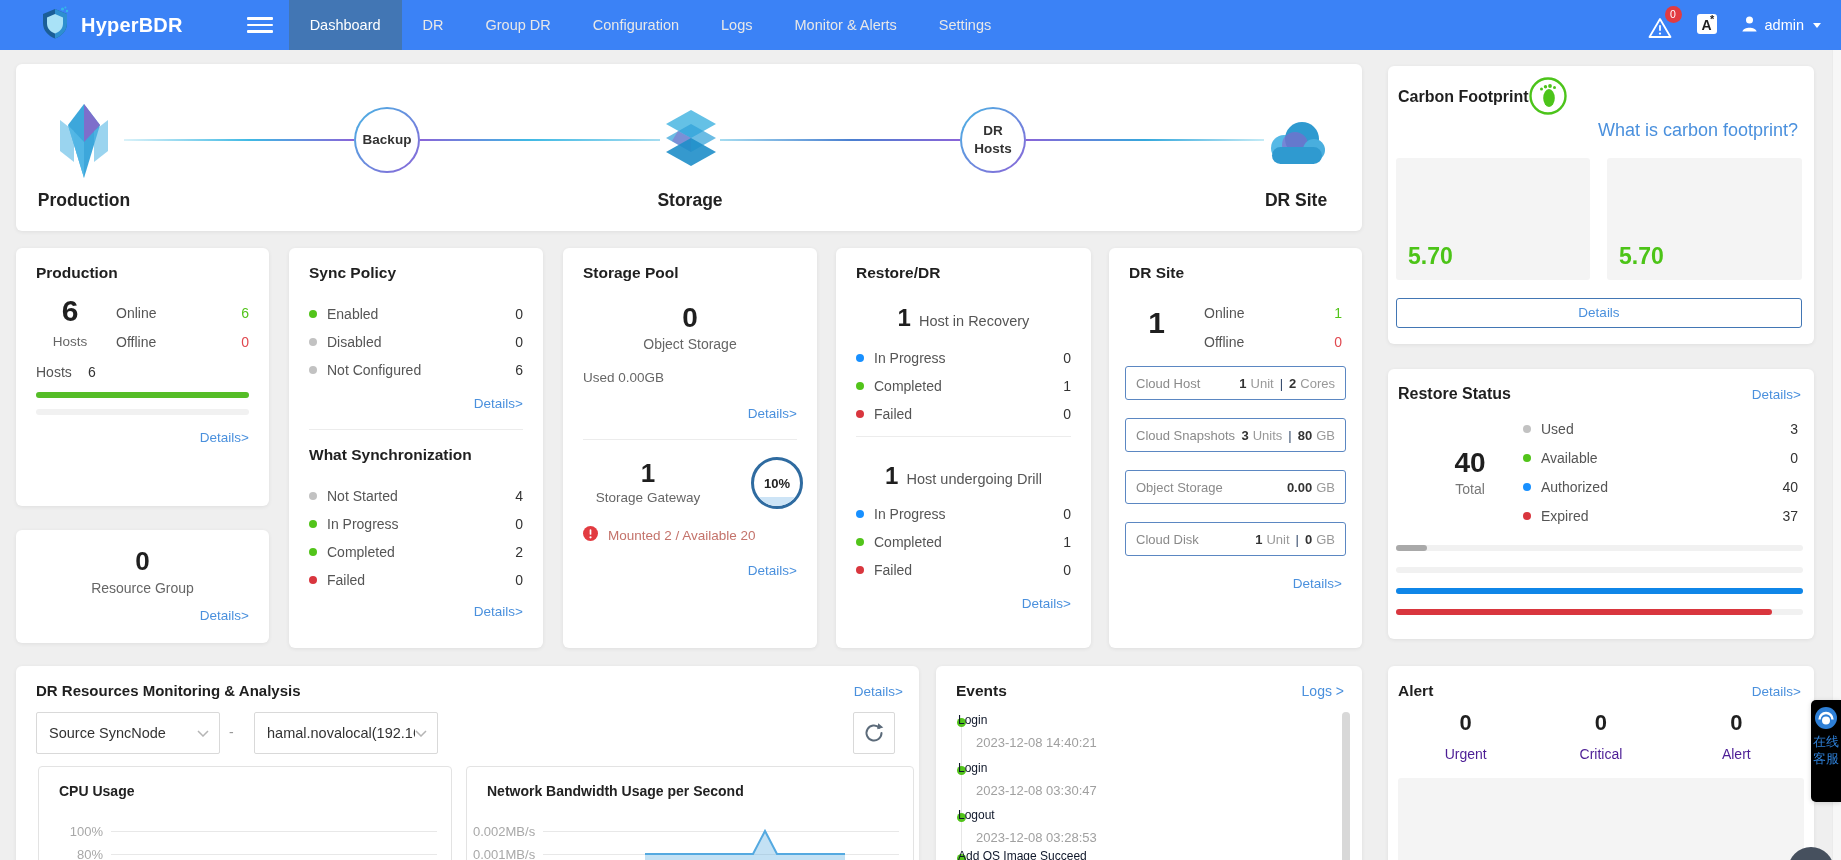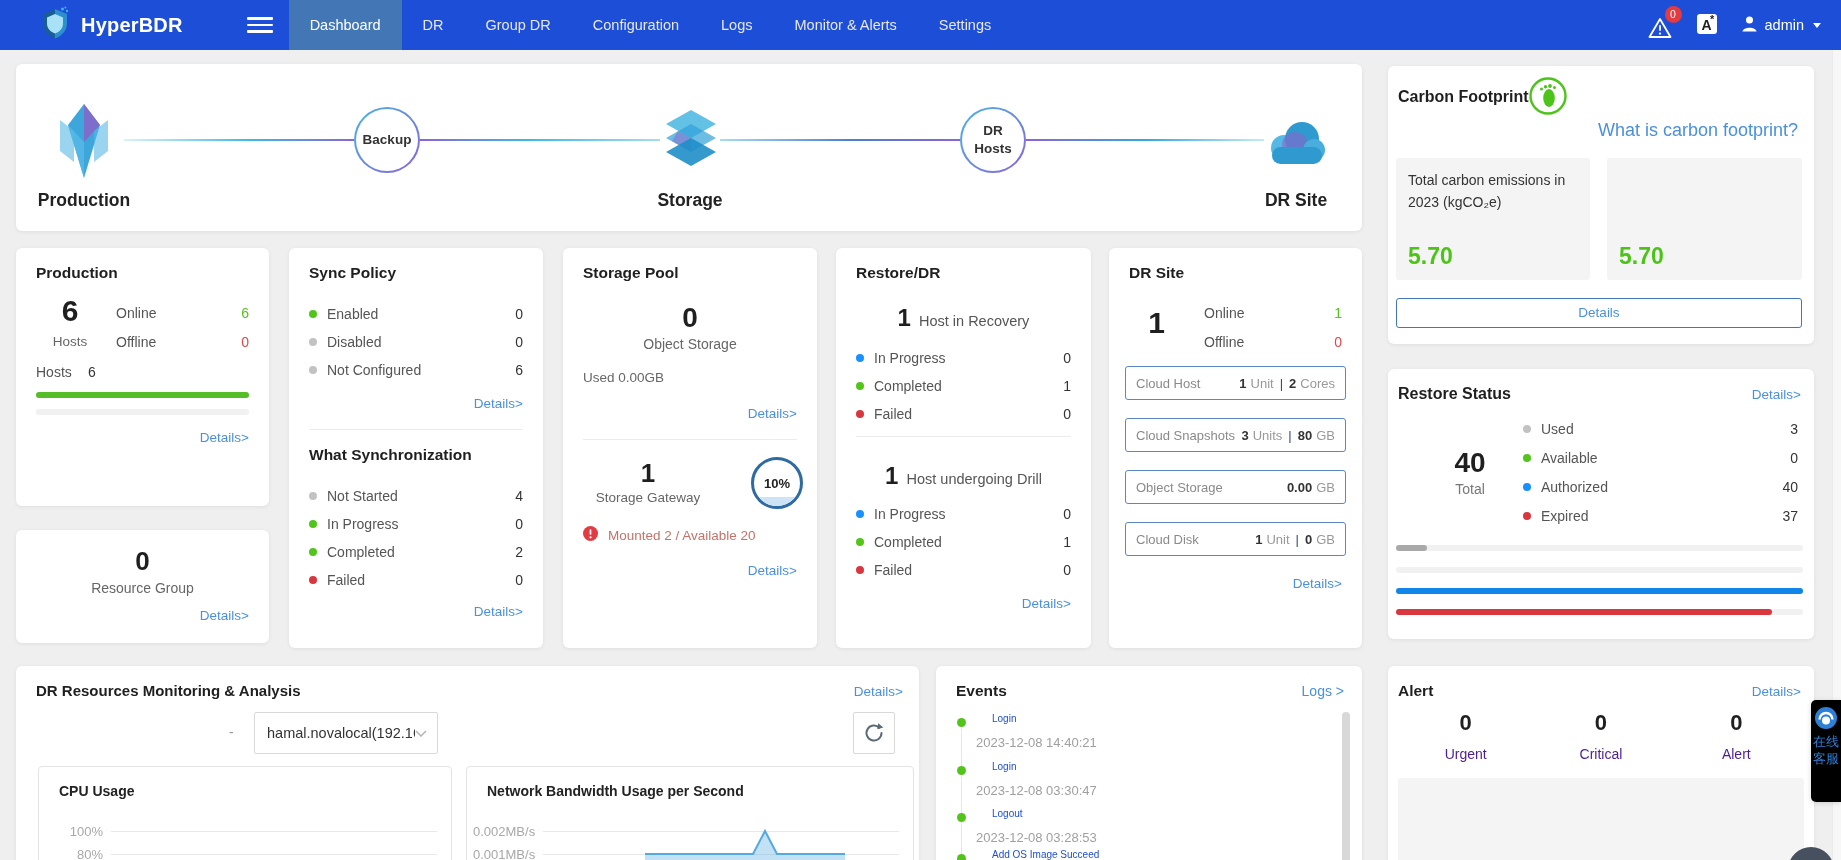--- a/index.html
+++ b/index.html
@@ -1,21 +1,21 @@
 <!DOCTYPE html>
 <html><head>
 <meta charset="utf-8">
 <style>
   * { margin:0; padding:0; box-sizing:border-box; }
   html,body { width:1841px; height:860px; overflow:hidden; }
   body { font-family:"Liberation Sans","DejaVu Sans",sans-serif; background:#efefef; position:relative; }
   #page { position:relative; width:1841px; height:860px; }
 
   
-  #navbar { position:absolute; left:0; top:0; width:1841px; height:50px; background:#1d4ed8; display:flex; align-items:center; z-index:30; }
+  #navbar { position:absolute; left:0; top:0; width:1841px; height:50px; background:#3b82f6; display:flex; align-items:center; z-index:30; }
   .brand { display:flex; align-items:center; margin-left:40px; }
   .brand-name { color:#fff; font-size:20px; font-weight:bold; margin-left:9px; letter-spacing:.2px; }
   .hamburger { margin-left:64px; width:26px; height:50px; display:flex; flex-direction:column; justify-content:center; gap:4px; cursor:pointer; }
   .hamburger i { display:block; height:2.5px; background:#fff; border-radius:1px; }
   .nav-tabs { display:flex; margin-left:16px; height:50px; }
   .nav-tab { line-height:50px; padding:0 21px; color:#e8e8e8; font-size:14.5px; cursor:pointer; white-space:nowrap; }
   .nav-tab.active { background:#4276b4; color:#fff; }
   .nav-right { margin-left:auto; margin-right:20px; display:flex; align-items:center; gap:22px; }
   .bell-wrap { position:relative; width:26px; height:30px; cursor:pointer; }
   .badge { position:absolute; top:-4px; right:-8px; min-width:17px; height:17px; border-radius:9px; background:#e23b41; color:#fff; font-size:10.5px; line-height:17px; text-align:center; padding:0 4px; }
@@ -170,21 +170,21 @@
   #net-t0{ left:6px; top:57px; } #net-t1{ left:6px; top:80px; }
   #net-g0{ left:76px; right:14px; top:64px; } #net-g1{ left:76px; right:14px; top:87px; }
   #net-svg { position:absolute; left:0; top:0; }
 
   
   #card-events { left:936px; top:666px; width:426px; height:280px; }
   #ev-title { left:20px; top:16px; font-size:15.5px; }
   #ev-logs { right:18px; top:17px; font-size:14px; }
   #ev-timeline { position:absolute; left:25px; top:60px; width:1px; height:150px; background:#e6e6e6; }
   .ev-dot { position:absolute; left:21px; width:9px; height:9px; border-radius:50%; background:#52c41a; }
-  .ev-label { position:absolute; left:56px; font-size:10px; color:#1d4ed8; }
+  .ev-label { position:absolute; left:22px; font-size:12px; color:#0f172a; }
   .ev-time { position:absolute; left:40px; font-size:13px; color:#a0a0a0; }
   #evd0{top:52px} #evl0{top:47px} #evt0{top:69px}
   #evd1{top:100px} #evl1{top:95px} #evt1{top:117px}
   #evd2{top:147px} #evl2{top:142px} #evt2{top:164px}
   #evd3{top:188px} #evl3{top:183px}
   #ev-sbtrack { position:absolute; right:12px; top:46px; width:8px; height:230px; background:#f5f5f5; border-radius:4px; }
   #ev-sbthumb { position:absolute; right:12px; top:46px; width:8px; height:160px; background:#d8d8d8; border-radius:4px; cursor:pointer; }
 
   
   #card-alert { left:1388px; top:666px; width:426px; height:280px; }
@@ -503,21 +503,20 @@
         <circle cx="20" cy="20" r="17.5" fill="none" stroke="#4cc41a" stroke-width="2.4"></circle>
         <ellipse cx="21" cy="22" rx="5.8" ry="9" fill="#4cc41a"></ellipse>
         <circle cx="13.5" cy="13" r="1.5" fill="#4cc41a"></circle>
           <circle cx="17.5" cy="10.8" r="1.7" fill="#4cc41a"></circle>
         <circle cx="22" cy="10" r="1.9" fill="#4cc41a"></circle>
           <circle cx="26.5" cy="11.5" r="1.5" fill="#4cc41a"></circle>
       </svg>
     </div>
     <div id="cb-link">What is carbon footprint?</div>
     <div class="cb-box" id="cb-box1">
-      <div class="cb-box-label">Total carbon emissions in 2023 (kgCO₂e)</div>
       <div class="cb-box-value">5.70</div>
     </div>
     <div class="cb-box" id="cb-box2">
       <div class="cb-box-value">5.70</div>
     </div>
     <div id="cb-btn">Details</div>
   </div>
 
   <div id="card-license" class="card">
     <div class="ttl" id="lic-title">Restore Status</div>
@@ -552,20 +551,26 @@
         <div class="fill" style="width:100%; background:#0f86e8;"></div>
       </div>
     <div class="track lic-bar" id="lic-bar3">
         <div class="fill" style="width:92.5%; background:#d9363e;"></div>
       </div>
   </div>
 
   <div id="card-monitor" class="card">
     <div class="ttl" id="mon-title">DR Resources Monitoring &amp; Analysis</div>
     <div class="details" id="mon-details">Details&gt;</div>
+    <div class="dropdown" id="dd1">
+      <span class="dd-text">Source SyncNode</span>
+      <svg width="12" height="7" viewBox="0 0 12 7">
+          <polyline points="1,1 6,6 11,1" fill="none" stroke="#b5b5b5" stroke-width="1.5"></polyline>
+        </svg>
+    </div>
     <div id="dd-sep">-</div>
     <div class="dropdown" id="dd2">
       <span class="dd-text">hamal.novalocal(192.16</span>
       <svg width="12" height="7" viewBox="0 0 12 7">
           <polyline points="1,1 6,6 11,1" fill="none" stroke="#b5b5b5" stroke-width="1.5"></polyline>
         </svg>
     </div>
     <div id="refresh-btn">
       <svg width="22" height="22" viewBox="0 0 22 22">
         <path d="M18.5 11 a7.5 7.5 0 1 1 -2.2 -5.3" fill="none" stroke="#5c6b7a" stroke-width="2" stroke-linecap="round"></path>

